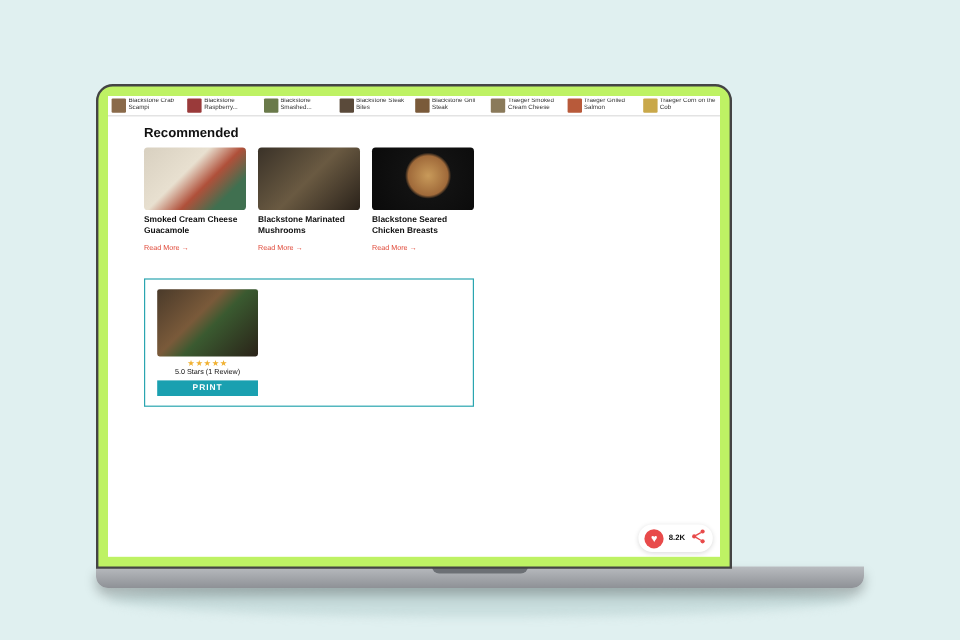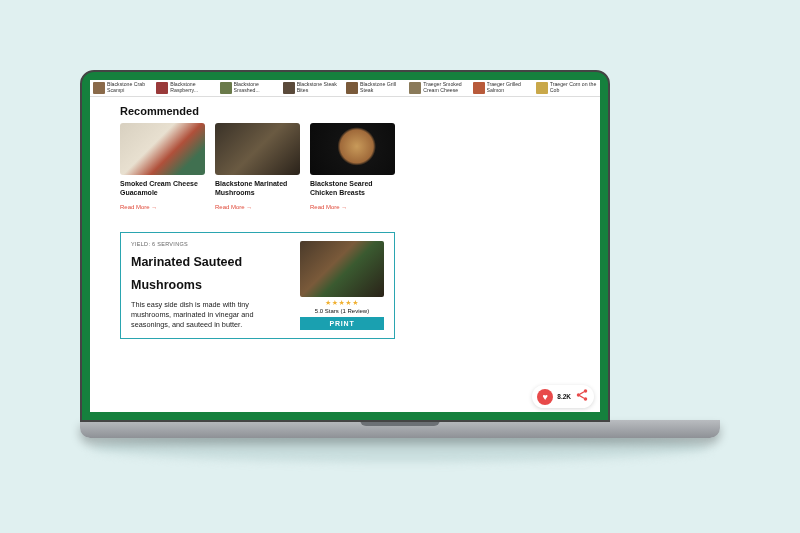--- a/index.html
+++ b/index.html
@@ -12,22 +12,22 @@
     position: relative;
   }
   .laptop {
     position: absolute;
     left: 50%;
     transform: translateX(-50%);
     top: 70px;
   }
   .screen-frame {
     width: 530px;
-    height: 352px;
-    background: #15803d;
+    height: 404px;
+    background: #bef264;
     border: 2px solid #444;
     border-radius: 14px 14px 0 0;
     padding: 8px;
     position: relative;
     z-index: 2;
   }
   .screen {
     width: 100%;
     height: 100%;
     background: #fff;
@@ -284,25 +284,20 @@
             <div class="rec-more">Read More →</div>
           </div>
           <div class="rec-card">
             <div class="rec-img i3"></div>
             <div class="rec-name">Blackstone Seared Chicken Breasts</div>
             <div class="rec-more">Read More →</div>
           </div>
         </div>
 
         <div class="recipe-box">
-          <div class="recipe-left">
-            <div class="yield">YIELD: 6 SERVINGS</div>
-            <div class="recipe-title">Marinated Sauteed Mushrooms</div>
-            <div class="recipe-desc">This easy side dish is made with tiny mushrooms, marinated in vinegar and seasonings, and sauteed in butter.</div>
-          </div>
           <div class="recipe-right">
             <div class="recipe-img"></div>
             <div class="stars">★★★★★</div>
             <div class="star-text">5.0 Stars (1 Review)</div>
             <div class="print-btn">PRINT</div>
           </div>
         </div>
       </div>
 
       <div class="float">

